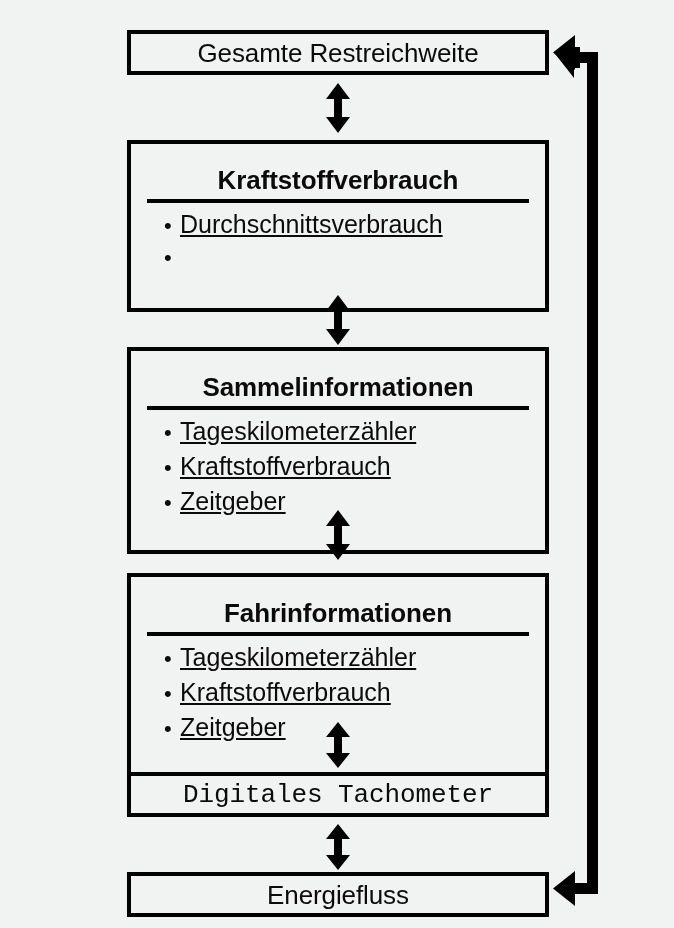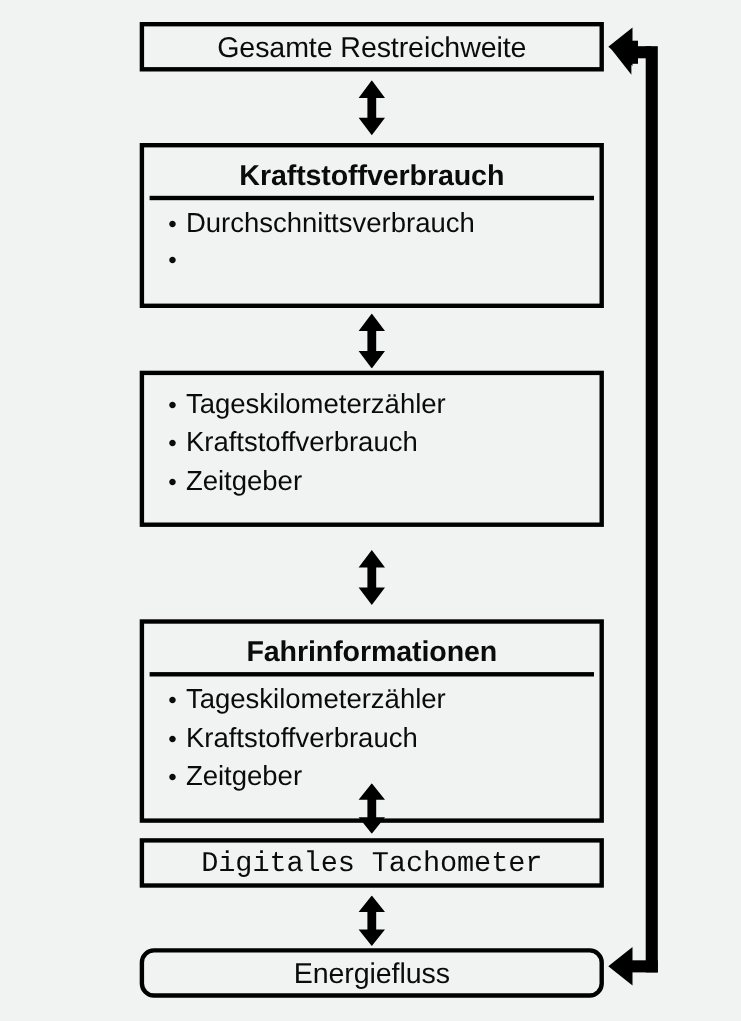--- a/index.html
+++ b/index.html
@@ -11,20 +11,21 @@
     width: 674px;
     height: 928px;
     background: #f1f3f2;
     font-family: "Liberation Sans", sans-serif;
     overflow: hidden;
   }
   #diagram {
     position: relative;
     width: 674px;
     height: 748px;
+    margin-top: 10px;
   }
 
   
   .node {
     position: absolute;
     left: 127px;
     width: 422px;
     box-sizing: border-box;
     border: 4px solid #000;
     background: #f1f3f2;
@@ -40,21 +41,21 @@
     font-size: 26px;
     line-height: 1;
     color: #0b0b0b;
     letter-spacing: -0.1px;
   }
   .node-simple .node-title {
     font-weight: 400;
   }
 
   .node-group {
-    padding: 5px;
+    padding: 16px;
   }
   .group-header {
     height: 43px;
     display: flex;
     align-items: center;
     justify-content: center;
     border-bottom: 4px solid #000;
     box-sizing: border-box;
   }
   .group-header .node-title {
@@ -75,20 +76,21 @@
     font-size: 22px;
     line-height: 1;
     color: #0b0b0b;
     flex: 0 0 auto;
   }
   .bullet-text {
     font-size: 25px;
     line-height: 1;
     color: #0b0b0b;
     font-weight: 400;
+    text-decoration: underline;
   }
 
   
   .vert-arrow {
     position: absolute;
     left: 322px;
     width: 32px;
   }
   .vert-arrow svg {
     display: block;
@@ -134,20 +136,23 @@
     </div>
   </div>
 
   <div class="vert-arrow" style="top:285px;">
     <svg width="32" height="50" viewBox="0 0 32 50">
       <polygon points="16,0 28,16 20,16 20,34 28,34 16,50 4,34 12,34 12,16 4,16" fill="#000"></polygon>
     </svg>
   </div>
 
   <div class="node node-group" style="top:337px;">
+    <div class="group-header">
+      <div class="node-title">Sammelinformationen</div>
+    </div>
     <div class="group-body">
       <div class="bullet-row">
         <span class="bullet-dot">•</span>
         <span class="bullet-text">Tageskilometerzähler</span>
       </div>
       <div class="bullet-row">
         <span class="bullet-dot">•</span>
         <span class="bullet-text">Kraftstoffverbrauch</span>
       </div>
       <div class="bullet-row">
@@ -192,21 +197,21 @@
   <div class="node node-simple" style="top:762px;font-family:Liberation Mono, monospace;">
     <div class="node-title">Digitales Tachometer</div>
   </div>
 
   <div class="vert-arrow" style="top:814px;">
     <svg width="32" height="46" viewBox="0 0 32 46">
       <polygon points="16,0 28,15 20,15 20,31 28,31 16,46 4,31 12,31 12,15 4,15" fill="#000"></polygon>
     </svg>
   </div>
 
-  <div class="node node-simple" style="top:862px;border-radius:13px;">
+  <div class="node node-simple" style="top:862px;">
     <div class="node-title">Energiefluss</div>
   </div>
 
   <svg id="feedback-loop" viewBox="0 0 60 890">
 
     <rect x="39" y="24" width="11" height="842" fill="#000"></rect>
 
     <rect x="22" y="24" width="22" height="11" fill="#000"></rect>
     <polygon points="6,24.5 26,9 26,50 " fill="#000"></polygon>
     <rect x="22" y="19" width="10" height="21" fill="#000"></rect>

